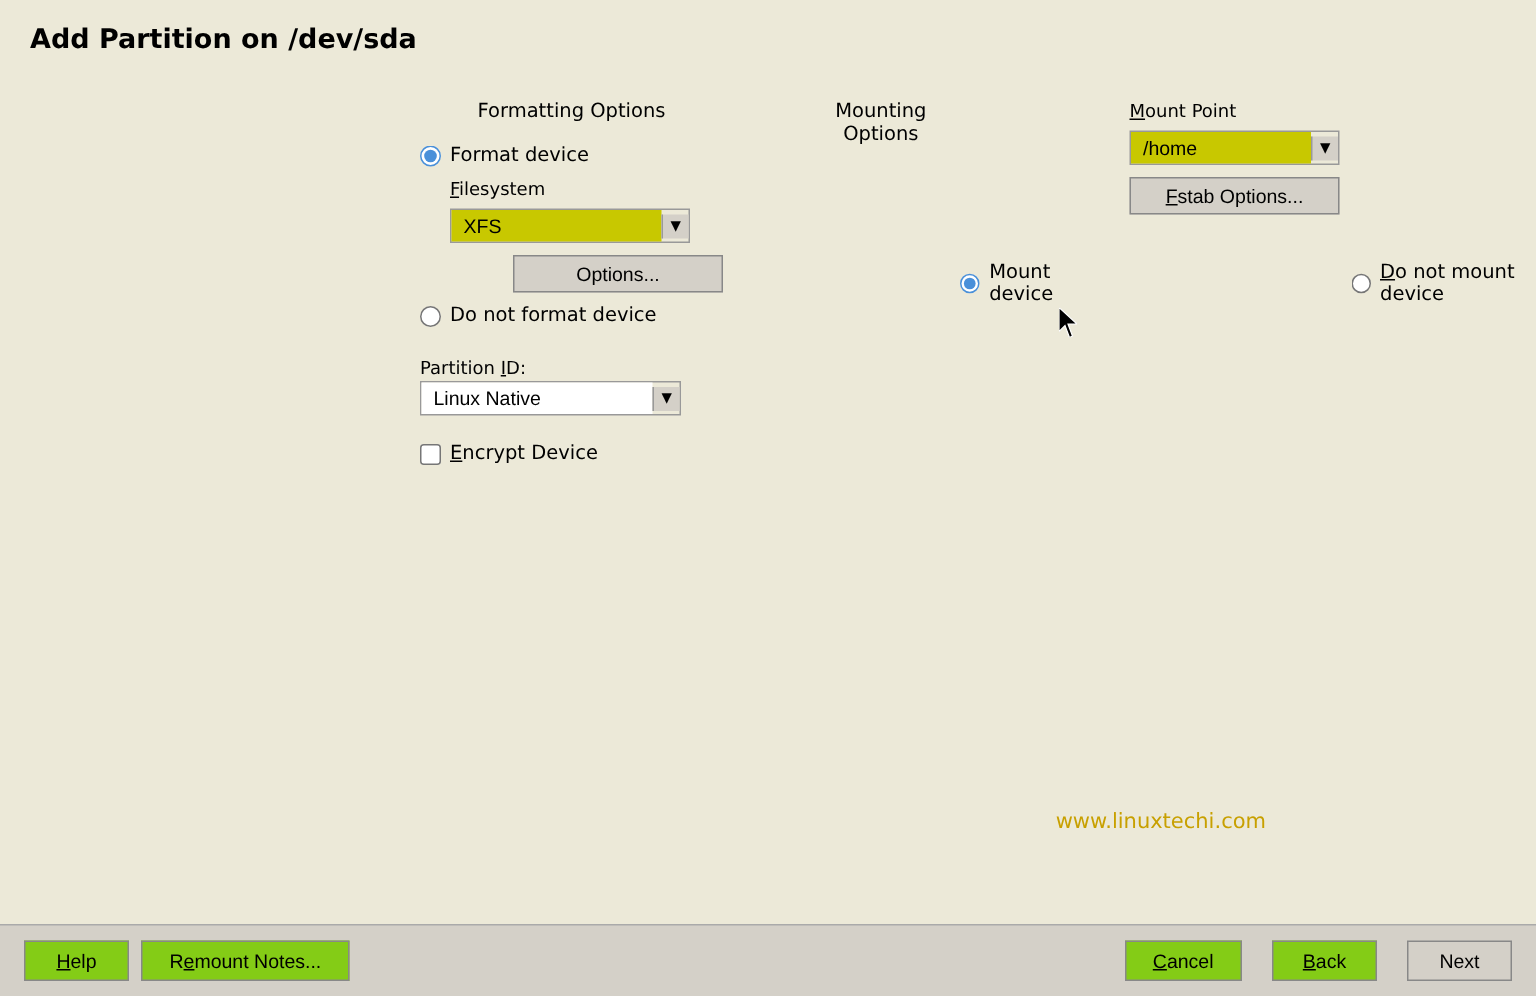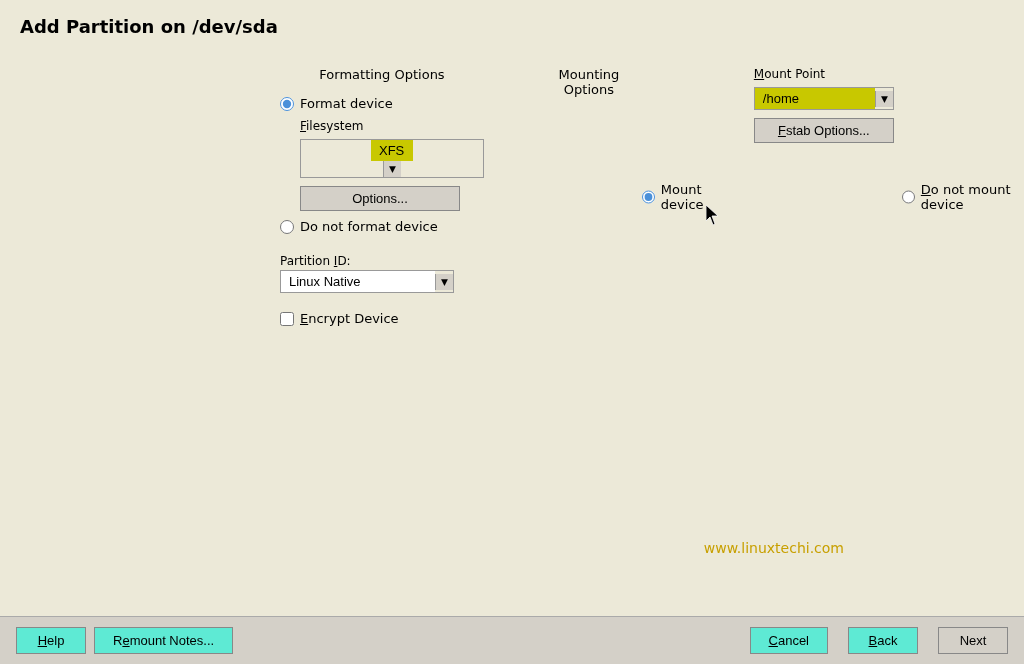--- a/index.html
+++ b/index.html
@@ -115,22 +115,23 @@
       padding: 3px 5px;
       cursor: pointer;
       font-size: 9px;
     }
     .options-btn {
       background: #d4d0c8;
       border: 1px solid #888;
       padding: 4px 12px;
       font-size: 13px;
       cursor: pointer;
-      width: 160px;
-      text-align: center;
+      width: 140px;
+      text-align: center;
+      margin-left: 42px;
     }
     .fstab-btn {
       background: #d4d0c8;
       border: 1px solid #888;
       padding: 4px 12px;
       font-size: 13px;
       cursor: pointer;
       width: 140px;
       text-align: center;
     }
@@ -158,21 +159,21 @@
     .btn-left {
       display: flex;
       gap: 8px;
     }
     .btn-right {
       margin-left: auto;
       display: flex;
       gap: 20px;
     }
     .btn {
-      background: #5eead4;
+      background: #84cc16;
       border: 1px solid #888;
       padding: 5px 18px;
       font-size: 13px;
       cursor: pointer;
       min-width: 70px;
       text-align: center;
     }
     .btn-next {
       background: #d4d0c8;
       border: 1px solid #888;
@@ -224,21 +225,21 @@
           <input type="radio" name="format" checked="" style="">
           <label>
             <span>Format device</span>
           </label>
         </div>
 
         <div class="indent-block">
           <div class="field-label">
             <span class="underline-char">F</span><span>ilesystem</span>
           </div>
-          <div class="dropdown-wrapper" style="width:184px;flex-direction:column;">
+          <div class="dropdown-wrapper" style="width:160px;">
             <select class="dropdown-inner">
               <option value="XFS">XFS</option>
               <option value="ext4">ext4</option>
               <option value="ext3">ext3</option>
               <option value="btrfs">btrfs</option>
               <option value="vfat">vfat</option>
             </select>
             <span class="arrow-btn">▼</span>
           </div>
 

